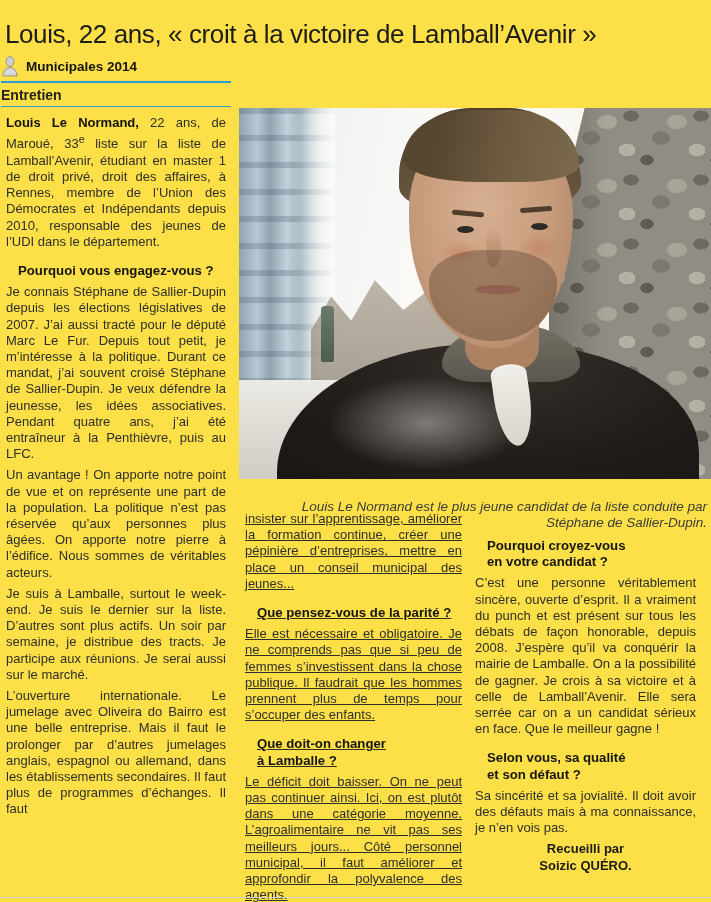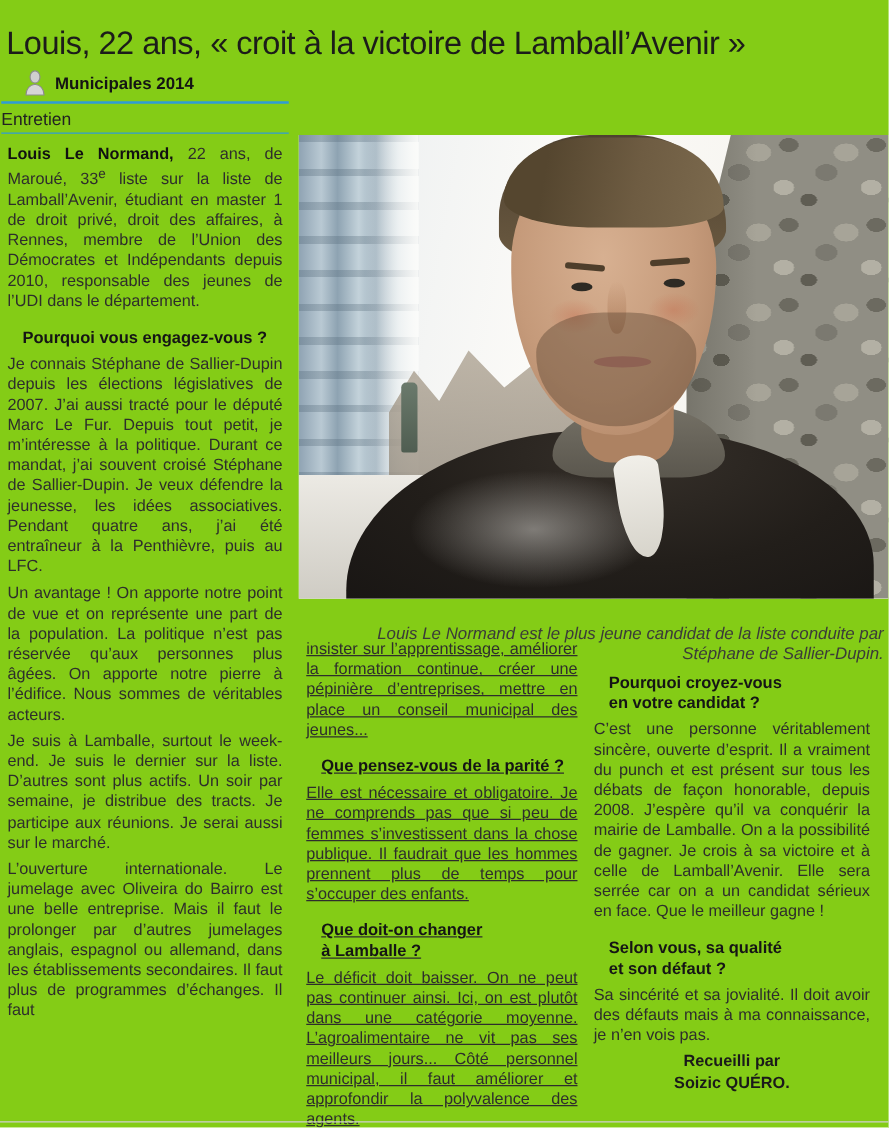--- a/index.html
+++ b/index.html
@@ -1,32 +1,32 @@
 <!DOCTYPE html>
 <html lang="fr" style="--accent: #2f9cd6;"><head>
 <meta charset="utf-8">
 <style>
   html,body{margin:0;padding:0;background:#ffffff;}
   .page{
-    position:relative;width:711px;height:902px;overflow:hidden;background:#84cc16;
+    position:relative;width:711px;height:902px;overflow:hidden;background:#fde047;
     font-family:"Liberation Sans","DejaVu Sans",sans-serif;color:#2e2e2c;
   }
   
   .headline{
     position:absolute;left:5px;top:2px;width:702px;
     font-size:26px;font-weight:400;letter-spacing:-0.4px;color:#1c1c1a;
     white-space:nowrap;
   }
   
   .kicker{position:absolute;left:1px;top:56px;width:230px;}
-  .kicker-row{display:flex;align-items:center;gap:7px;height:21px;padding-left:18px;}
+  .kicker-row{display:flex;align-items:center;gap:7px;height:21px;}
   .kicker-label{font-size:13.5px;font-weight:bold;color:#141414;}
   .rule{height:2px;background:var(--accent,#2f9cd6);margin-top:4px;}
   .rule.thin{height:1px;margin-top:3px;}
-  .kicker-sub{font-size:14px;color:#222;margin-top:4px;}
+  .kicker-sub{font-size:14px;color:#222;margin-top:4px;font-weight:bold;}
   
   .col{position:absolute;font-size:13px;line-height:16.2px;text-align:justify;
        hyphens:auto;-webkit-hyphens:auto;color:#2e2e2c;}
   .col1{left:1px;top:110px;width:230px;}
   .col2{left:240px;top:506px;width:227px;text-decoration:underline;}
   .col3{left:470px;top:531px;width:231px;}
   .col p{margin:5px;}
   .lead b{color:#111;}
   .q{
     font-size:13.2px;font-weight:bold;color:#151515;

